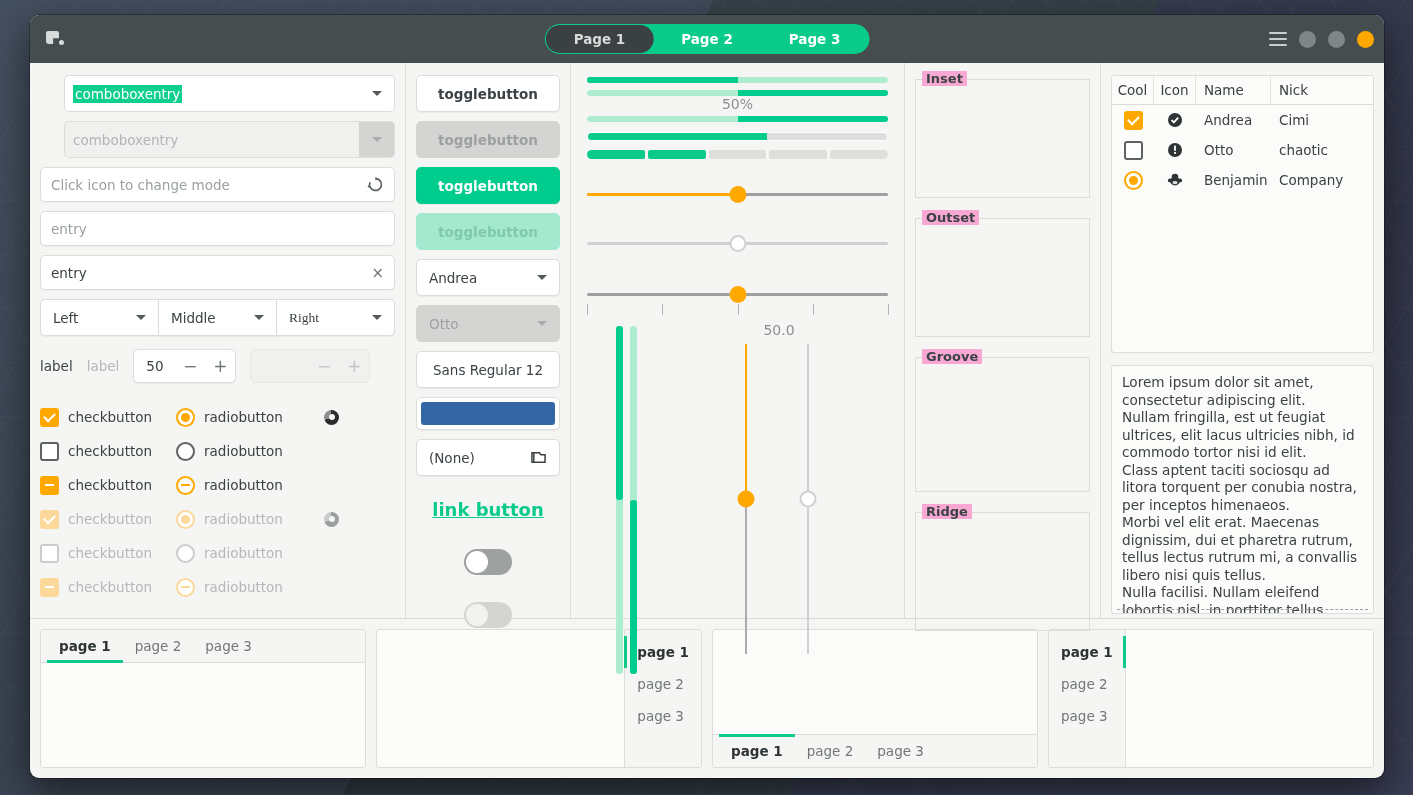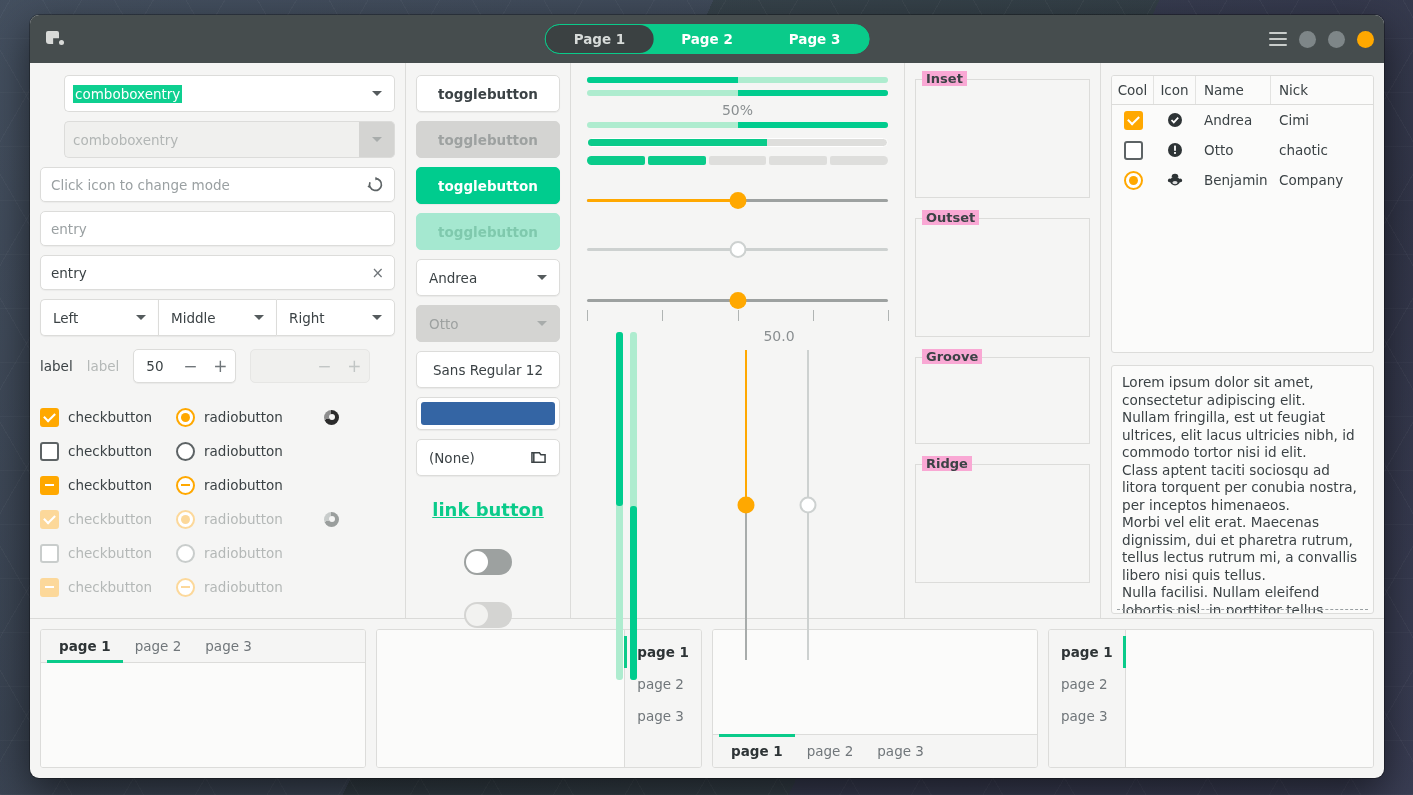--- a/index.html
+++ b/index.html
@@ -117,21 +117,21 @@
     background:#fff; border:1px solid #dcdcda; border-radius:5px; height:37px;
     display:flex; align-items:center; padding:0 12px; font-size:13.5px; color:#3b4245;
     box-shadow:0 1px 1px rgba(0,0,0,.05); cursor:pointer;
   }
   .combo .lbl { flex:1; }
   .combo.disabled { background:#d4d4d2; border-color:#d4d4d2; color:#9da1a0; box-shadow:none; }
 
   .linked { display:flex; }
   .linked .combo { border-radius:0; border-right:none; flex:1; }
   .linked .combo:first-child { border-radius:5px 0 0 5px; }
-  .linked .combo:last-child { border-radius:0 5px 5px 0; border-right:1px solid #dcdcda; }
+  .linked .combo:last-child { border-radius:0 5px 5px 0; border-right:1px solid #dcdcda;font-family:Liberation Serif, serif; }
 
   
   .cr-row { display:flex; align-items:center; height:34px; }
   .cr { display:flex; align-items:center; gap:9px; font-size:13.5px; color:#3b4245; cursor:pointer; }
   .cr.dim { color:#b4b8b7; }
   .check {
     width:19px;height:19px;border-radius:3px;border:2px solid #5d6365;background:#fff;
     display:flex;align-items:center;justify-content:center;
   }
   .check.on { background:#ffa800; border-color:#ffa800; }
@@ -467,21 +467,21 @@
       </div>
 
       <div class="pane" style="width:334px;">
         <div style="padding:2px 6px 0 6px;">
           <div class="prog">
               <i style="width:50%"></i>
             </div>
           <div class="prog inv" style="margin-top:7px">
               <i style="width:50%"></i>
             </div>
-          <div style="text-align:center;font-size:14px;color:#8a8f91;margin-top:6px">50%</div>
+          <div style="text-align:center;font-size:14px;color:#8a8f91;">50%</div>
           <div class="prog inv" style="margin-top:4px">
               <i style="width:50%"></i>
             </div>
           <div class="levelbar" style="margin-top:10px">
               <i style="width:60%"></i>
             </div>
           <div class="levelbar disc" style="margin-top:9px">
             <span class="on"></span>
             <span class="on"></span>
             <span></span>
@@ -536,21 +536,21 @@
       </div>
 
       <div class="pane" style="width:196px;">
         <div style="display:flex;flex-direction:column;gap:20px;padding-top:4px">
           <div class="frame" style="height:119px">
               <span class="frame-title">Inset</span>
             </div>
           <div class="frame" style="height:119px">
               <span class="frame-title">Outset</span>
             </div>
-          <div class="frame" style="height:87px">
+          <div class="frame" style="height:135px">
               <span class="frame-title">Groove</span>
             </div>
           <div class="frame" style="height:119px">
               <span class="frame-title">Ridge</span>
             </div>
         </div>
       </div>
 
       <div class="pane" style="flex:1;">
         <div class="treeview" style="height:278px">

